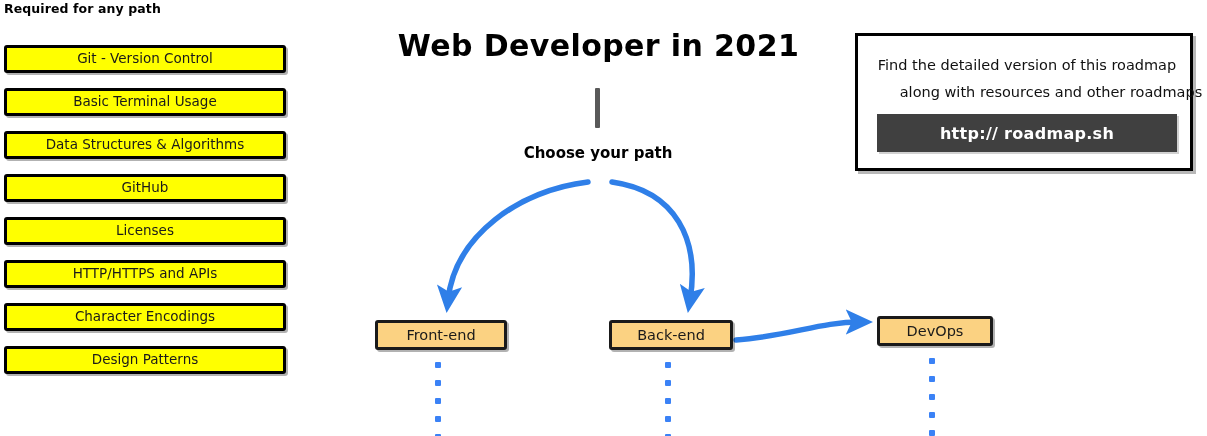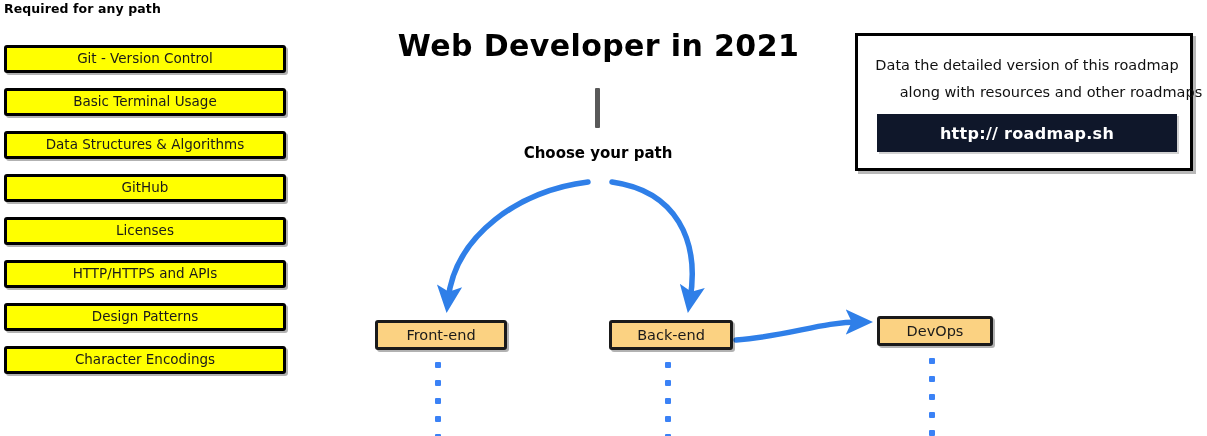--- a/index.html
+++ b/index.html
@@ -169,21 +169,21 @@
     white-space: nowrap;
   }
   #callout-line-1 { top: 21px; }
   #callout-line-2 { top: 48px; padding-left: 24px; }
   #roadmap-link-button {
     position: absolute;
     left: 19px;
     top: 78px;
     width: 300px;
     height: 38px;
-    background: #0f172a;
+    background: #404040;
     box-shadow: 2px 2px 0 rgba(0,0,0,0.18);
     display: flex;
     align-items: center;
     justify-content: center;
   }
   #roadmap-link-button .link-text {
     font-size: 16px;
     font-weight: bold;
     color: #ffffff;
     letter-spacing: 0.3px;
@@ -219,25 +219,25 @@
       <span class="req-label">Licenses</span>
     </div>
 
 
 
     <div class="req-item">
       <span class="req-label">HTTP/HTTPS and APIs</span>
     </div>
 
     <div class="req-item">
+      <span class="req-label">Character Encodings</span>
+    </div>
+
+    <div class="req-item">
       <span class="req-label">Design Patterns</span>
-    </div>
-
-    <div class="req-item">
-      <span class="req-label">Character Encodings</span>
     </div>
 
   </div>
 </div>
 
 <div id="diagram-title">
   <span>Web Developer in 2021</span>
 </div>
 
 <div id="title-stem"></div>
@@ -288,18 +288,18 @@
 <div class="node-dots" id="dots-devops">
   <i></i>
   <i></i>
   <i></i>
   <i></i>
   <i></i>
 
 </div>
 
 <div id="roadmap-callout">
-  <div class="callout-line" id="callout-line-1">Data the detailed version of this roadmap</div>
+  <div class="callout-line" id="callout-line-1">Find the detailed version of this roadmap</div>
   <div class="callout-line" id="callout-line-2">along with resources and other roadmaps</div>
   <div id="roadmap-link-button">
     <span class="link-text">http:// roadmap.sh</span>
   </div>
 </div>
 
 </body></html>

